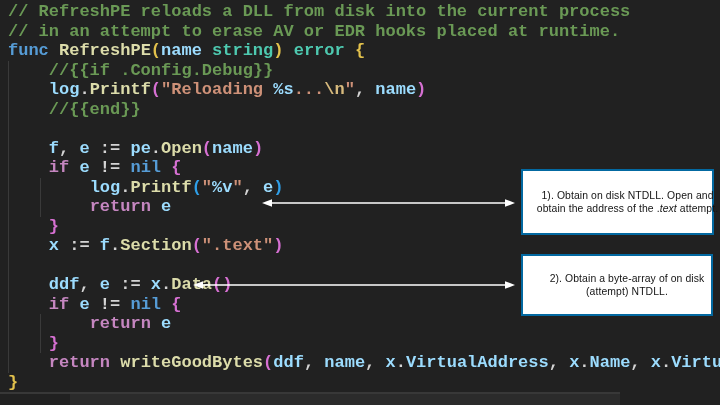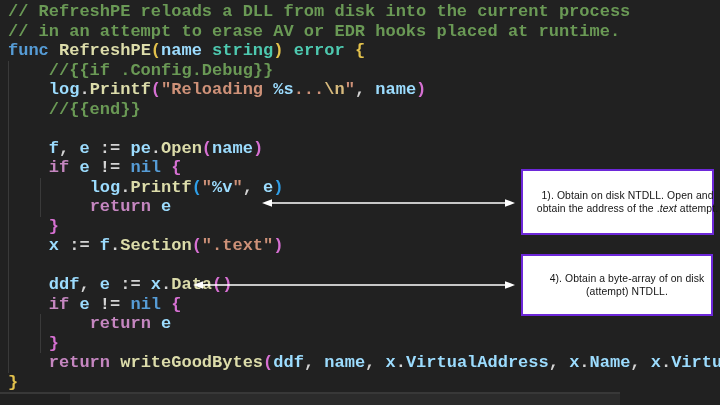--- a/index.html
+++ b/index.html
@@ -28,21 +28,21 @@
     width: 1px;
     background: #3a3a3a;
   }
   .guide-0 { left: 8px; top: 61px; height: 312px; }
   .guide-if1 { left: 40px; top: 178px; height: 39px; }
   .guide-if2 { left: 40px; top: 314px; height: 39px; }
   .arrow-svg { position: absolute; left: 0; top: 0; }
   .callout {
     position: absolute;
     background: #ffffff;
-    border: 2px solid #6d28d9;
+    border: 2px solid #0369a1;
     box-sizing: border-box;
     display: flex;
     flex-direction: column;
     align-items: center;
     justify-content: center;
     text-align: center;
     color: #141414;
     font-size: 10.4px;
     line-height: 13px;
     font-weight: 500;
@@ -88,20 +88,20 @@
       <path d="M 193 285 L 203 281.2 L 203 288.8 Z" fill="#ffffff"></path>
       <path d="M 515 285 L 505 281.2 L 505 288.8 Z" fill="#ffffff"></path>
     </g>
   </svg>
 
   <div class="callout callout-1" id="callout1">
       <div class="cline"><span>1). Obtain on disk NTDLL. Open and</span></div>
       <div class="cline"><span>obtain the address of the .</span><span class="it">text</span><span> attempt.</span></div>
     </div>
   <div class="callout callout-2" id="callout2">
-      <div class="cline"><span>4). Obtain a byte-array of on disk</span></div>
+      <div class="cline"><span>2). Obtain a byte-array of on disk</span></div>
       <div class="cline"><span>(attempt) NTDLL.</span></div>
     </div>
 
   <div class="bottom-divider"></div>
   <div class="bottom-thumb"></div>
 
 </div>
 
 </body></html>

